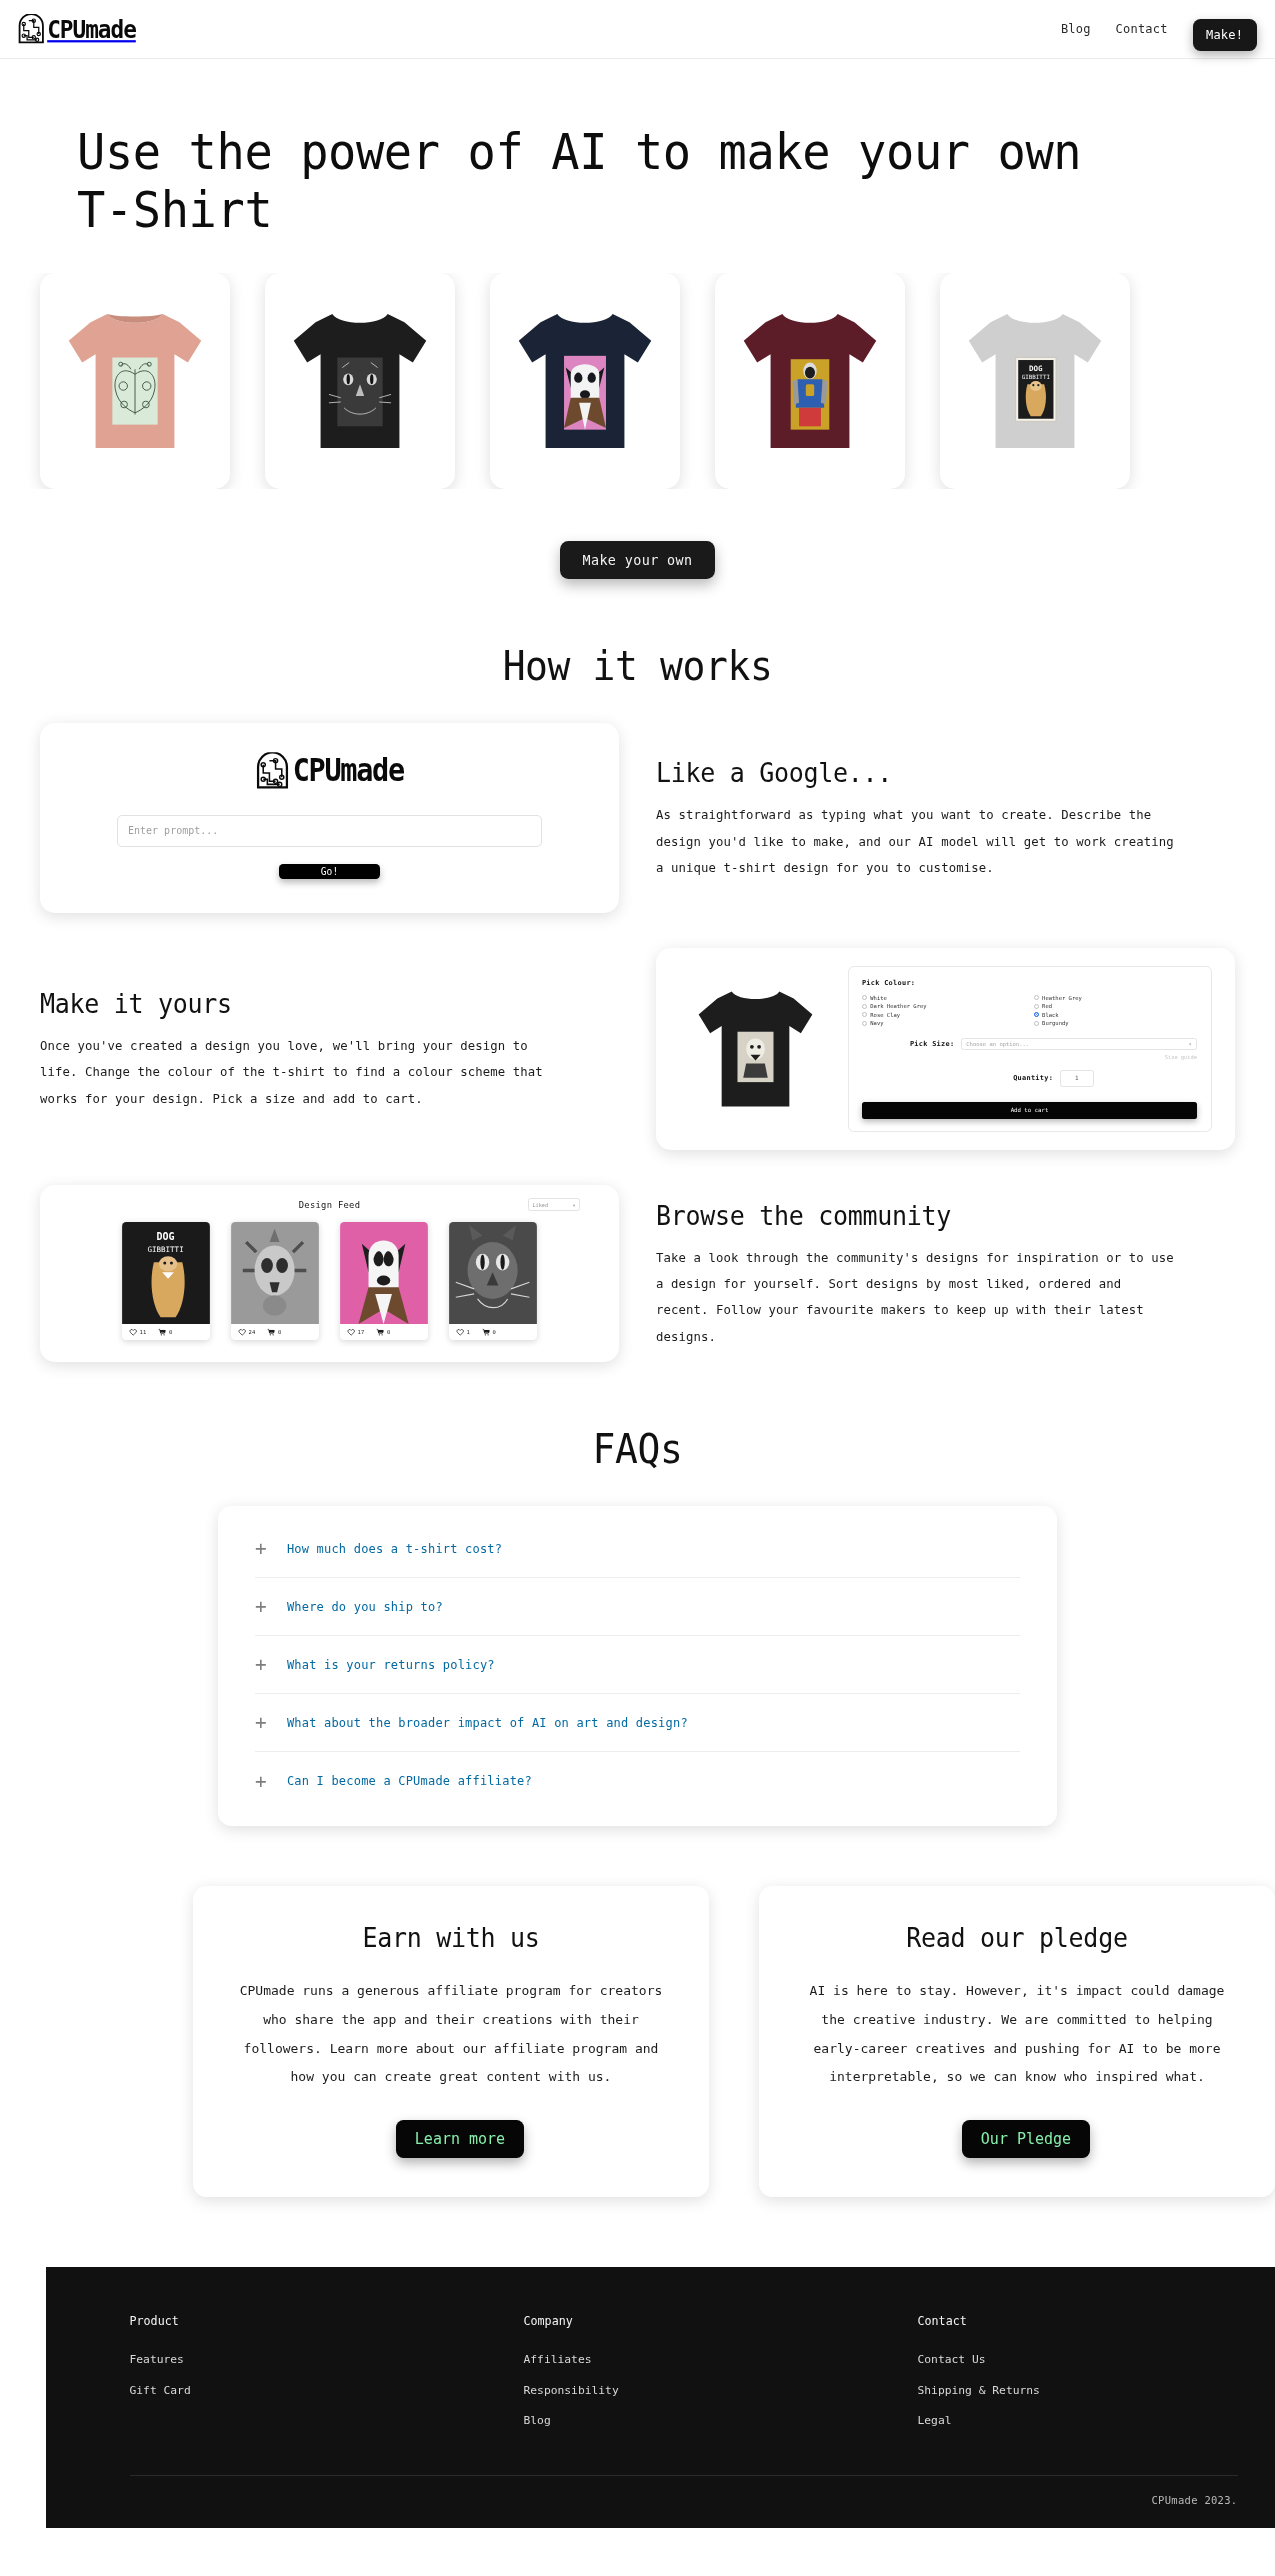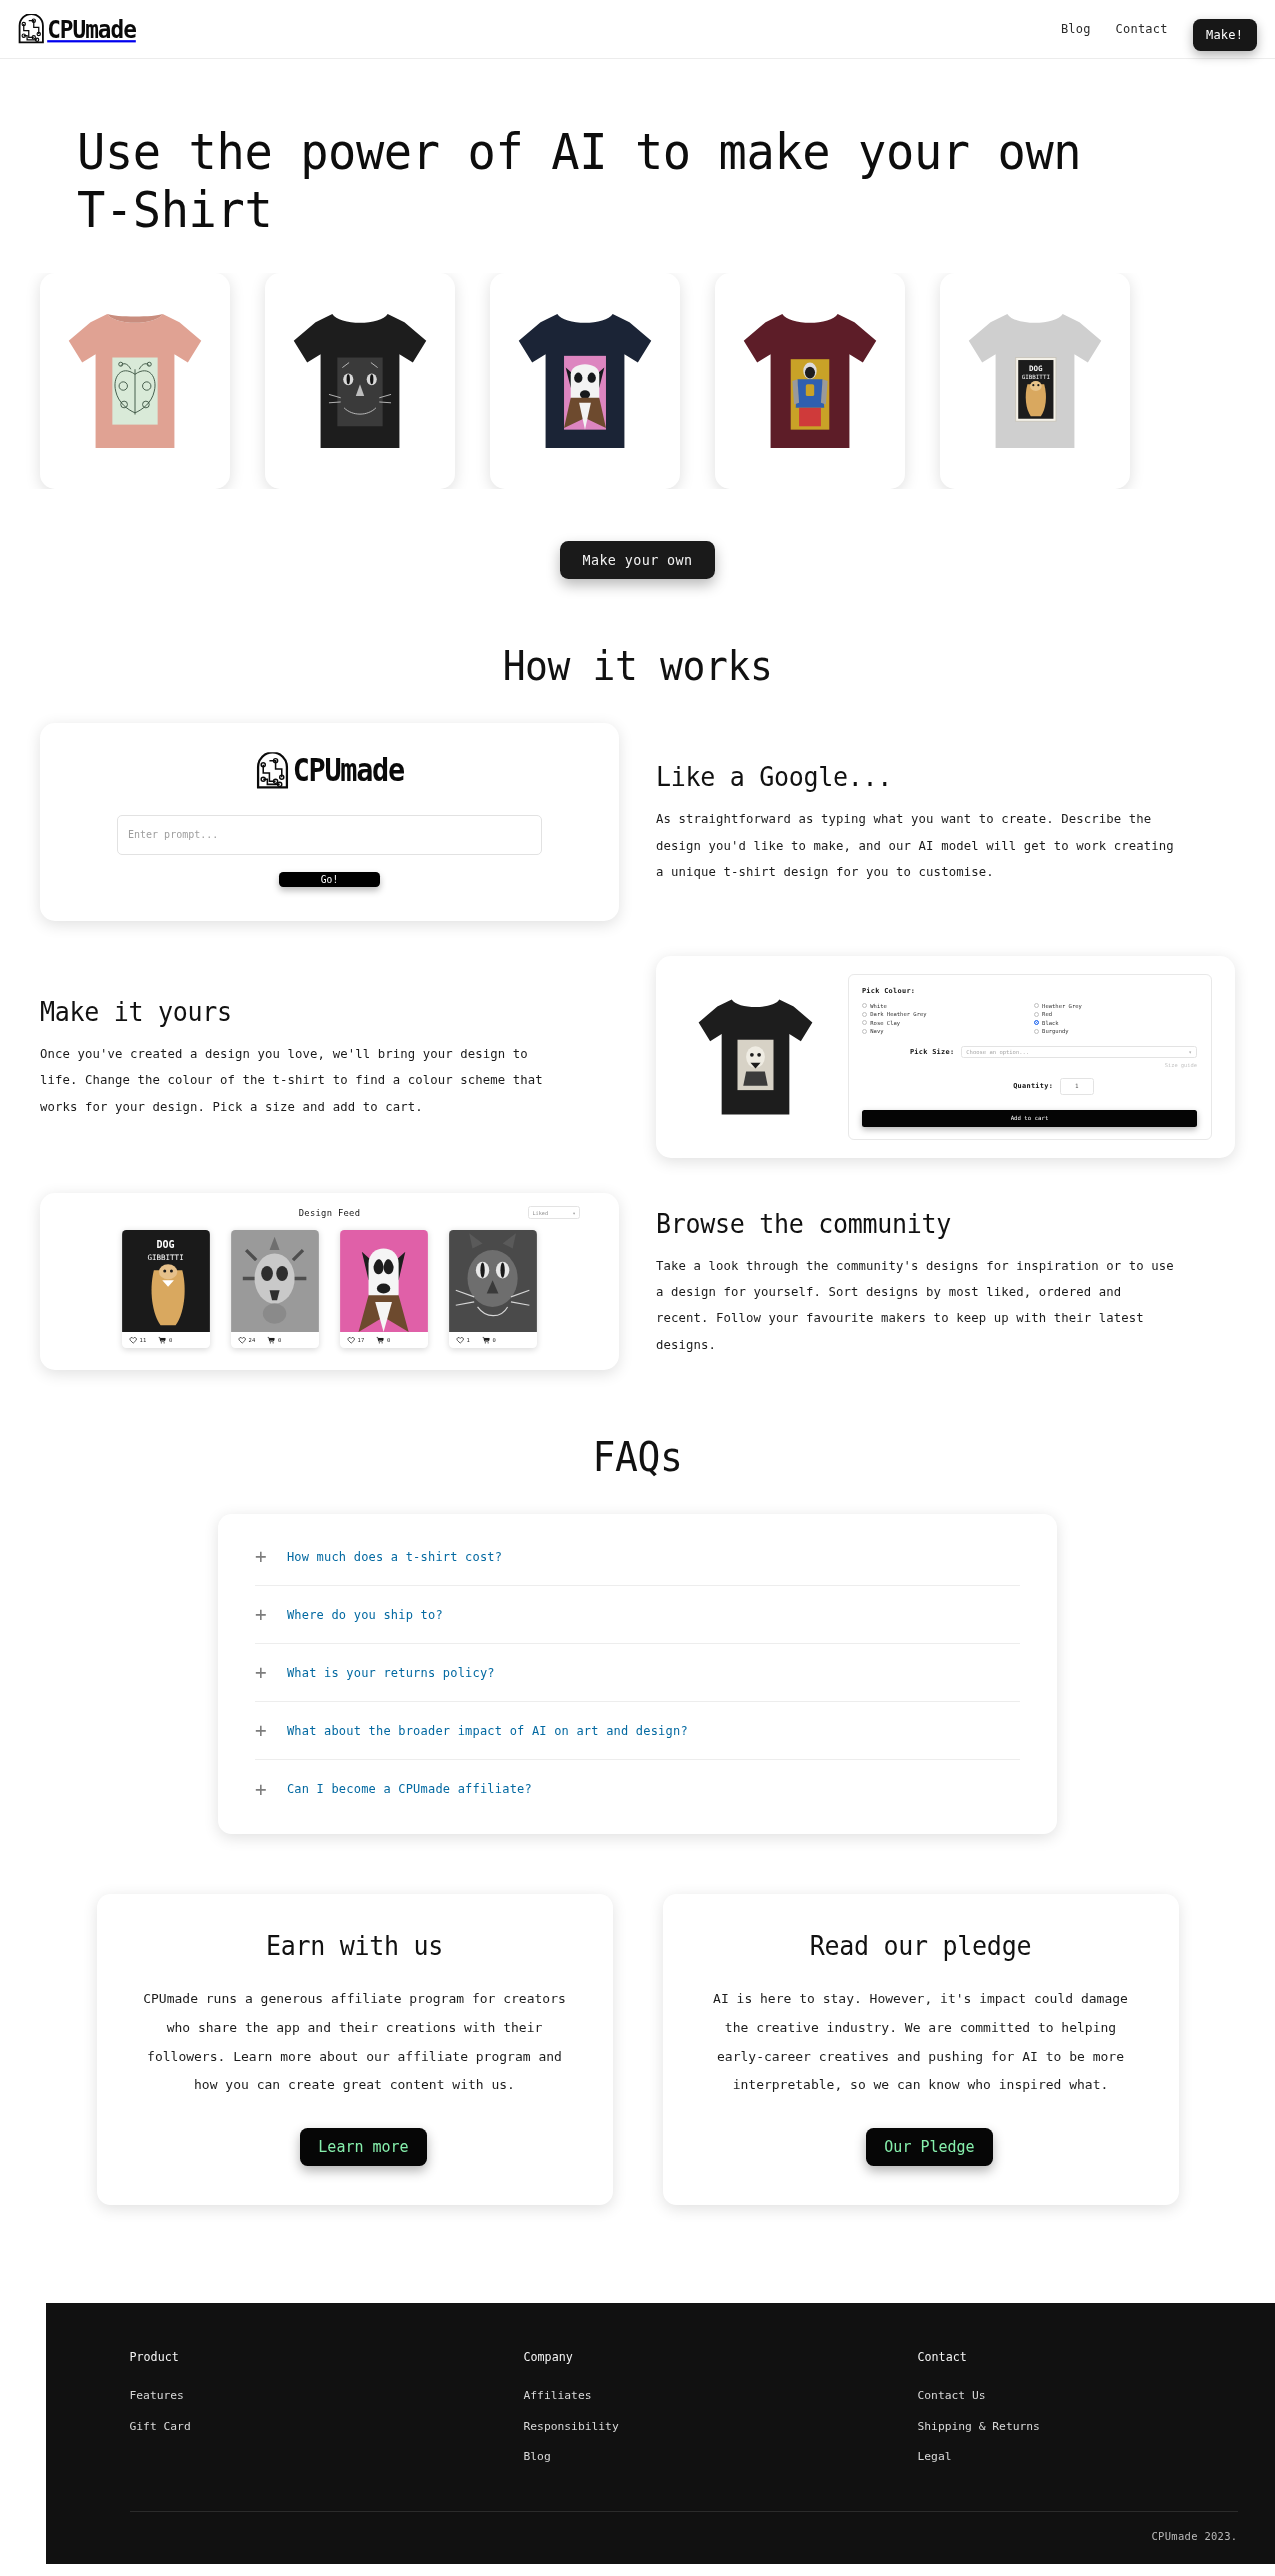--- a/index.html
+++ b/index.html
@@ -157,21 +157,21 @@
   
   .prompt-card { text-align: center; padding: 28.5px 77px 34px; }
   .prompt-logo {
     display: flex; align-items: center; justify-content: center;
     gap: 2.5px; margin-bottom: 25px;
   }
   .prompt-logo .brand-mark { width: 35px; height: 38px; }
   .prompt-logo .brand-text { font-size: 28.5px; letter-spacing: -1.3px; }
   .prompt-input {
     width: 100%;
-    height: 40px;
+    height: 32px;
     border: 0.8px solid #e2e2e2;
     border-radius: 5px;
     padding: 0 10px;
     font-family: inherit;
     font-size: 10px;
     color: #333;
     background: #fff;
     outline: none;
   }
   .prompt-input::placeholder { color: #9e9e9e; }
@@ -269,22 +269,22 @@
     padding: 19.3px 0 18.5px;
     border-bottom: 0.8px solid #ededed;
     cursor: pointer;
   }
   .faq-item:last-child { border-bottom: none; }
   .plus { font-size: 19.3px; color: #7d7d7d; line-height: 1; font-weight: 300; width: 13.4px; }
   .faq-q { font-size: 12px; color: #0369a1; letter-spacing: 0.2px; }
 
   
   .bottom-cards {
-    display: flex; gap: 50px; justify-content: center;
-    margin-top: 60px; padding-bottom: 98px;
+    display: flex; gap: 50px; justify-content: flex-end;
+    margin-top: 60px; padding-bottom: 70px;
   }
   .info-card {
     width: 516px; background: #fff; border-radius: 13.4px;
     box-shadow: 0 3.4px 15px rgba(0,0,0,0.12);
     padding: 37px 42px 39px; text-align: center;
   }
   .info-card h3 {
     font-size: 25px; font-weight: 400; letter-spacing: -0.3px;
     margin-bottom: 25px; transform: scaleY(1.07);
   }

